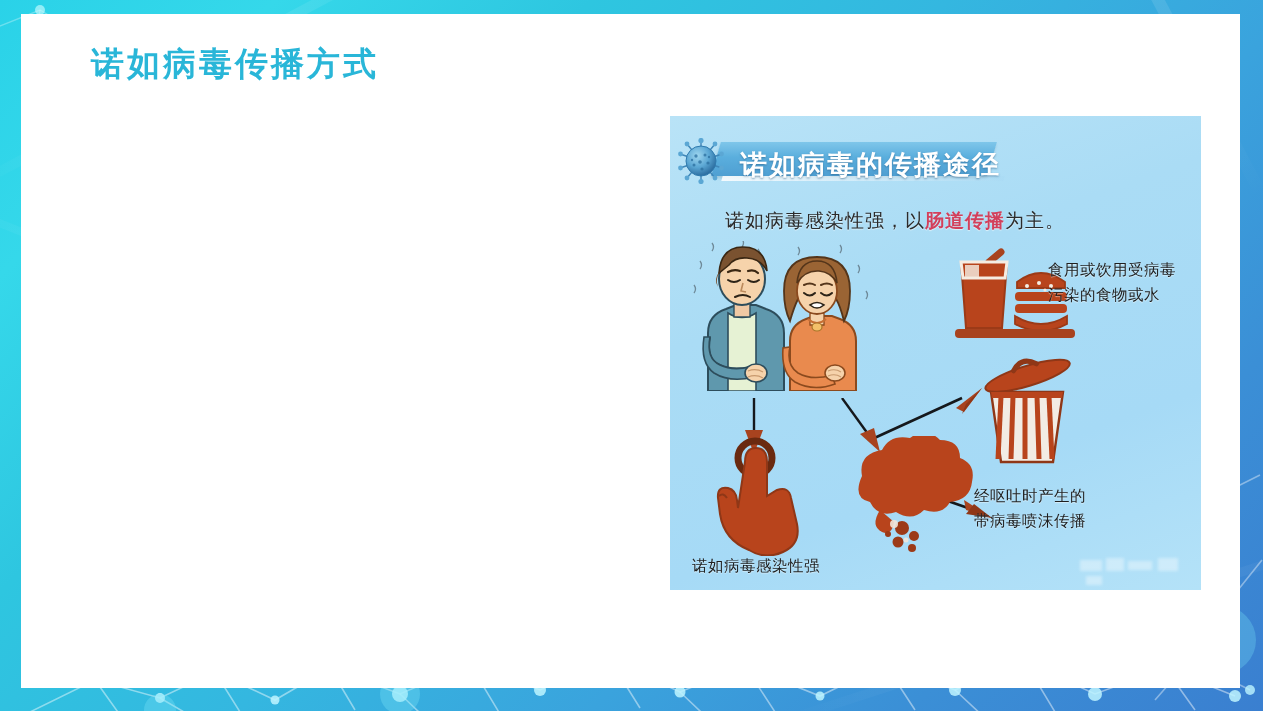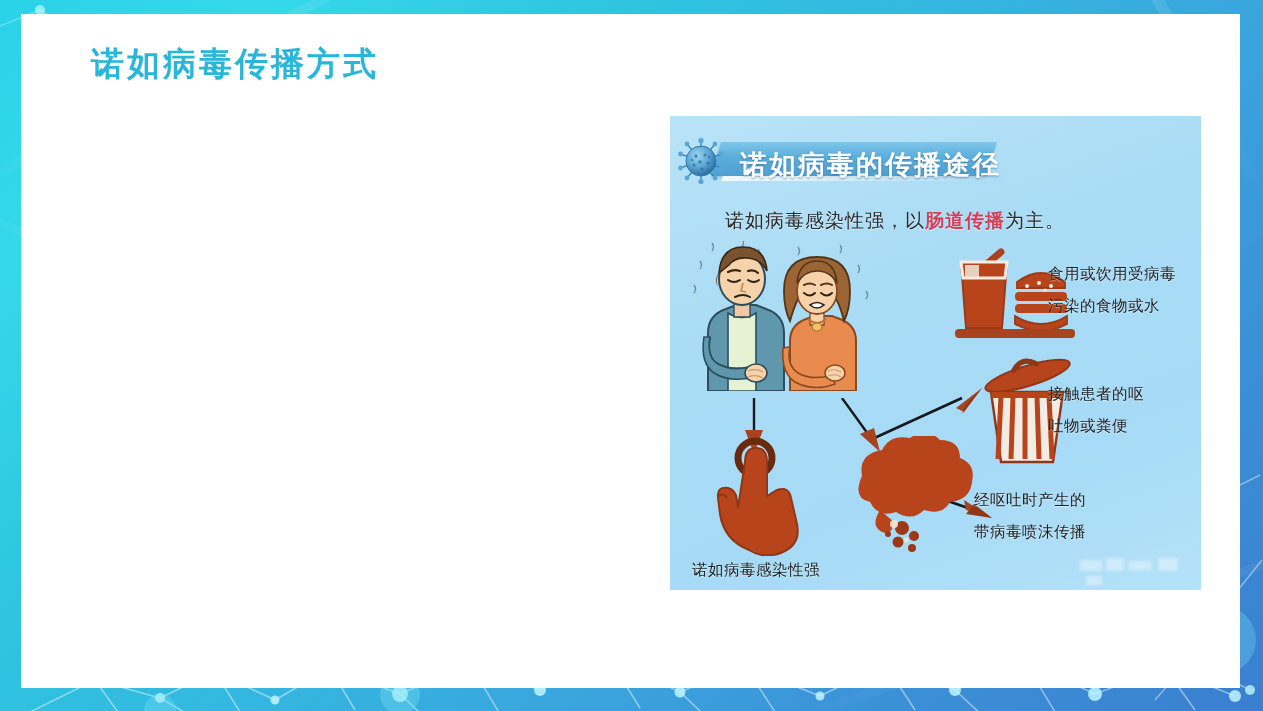--- a/index.html
+++ b/index.html
@@ -138,21 +138,21 @@
   
   #people { position: absolute; left: 20px; top: 125px; width: 190px; height: 150px; }
 
   
   .ico { position: absolute; }
 
   
   .caption {
     position: absolute;
     font-size: 15.5px;
-    line-height: 32px;
+    line-height: 25px;
     color: #1f1f1f;
     letter-spacing: 0.5px;
     font-family: "DejaVu Sans", "Liberation Sans", sans-serif;
     text-shadow: 0 1px 1px rgba(255,255,255,0.55);
     white-space: pre-line;
   }
   #caption-food    { left: 378px; top: 142px; }
   #caption-vomit   { left: 378px; top: 262px; }
   #caption-droplet { left: 269px; top: 368px; margin-left: 35px; }
   #caption-objects { left: 22px;  top: 438px; }
@@ -460,22 +460,20 @@
           <circle cx="66" cy="98" r="3"></circle>
         </g>
         <g fill="#f2e6da" opacity=".9">
           <circle cx="72" cy="88" r="4"></circle>
             <circle cx="84" cy="104" r="2.5"></circle>
         </g>
       </svg>
 
       <div class="caption" id="caption-food">食用或饮用受病毒
 污染的食物或水</div>
-      <div class="caption" id="caption-vomit">接触患者的呕
-吐物或粪便</div>
       <div class="caption" id="caption-droplet">经呕吐时产生的
 带病毒喷沫传播</div>
       <div class="caption" id="caption-objects">诺如病毒感染性强</div>
 
       <div id="watermark">
         <div class="wm" style="left:0px;  top:6px;  width:22px; height:11px;"></div>
         <div class="wm" style="left:26px; top:4px;  width:18px; height:13px;"></div>
         <div class="wm" style="left:48px; top:7px;  width:24px; height:9px;"></div>
         <div class="wm" style="left:78px; top:4px;  width:20px; height:13px;"></div>
         <div class="wm" style="left:6px;  top:22px; width:16px; height:9px;"></div>

